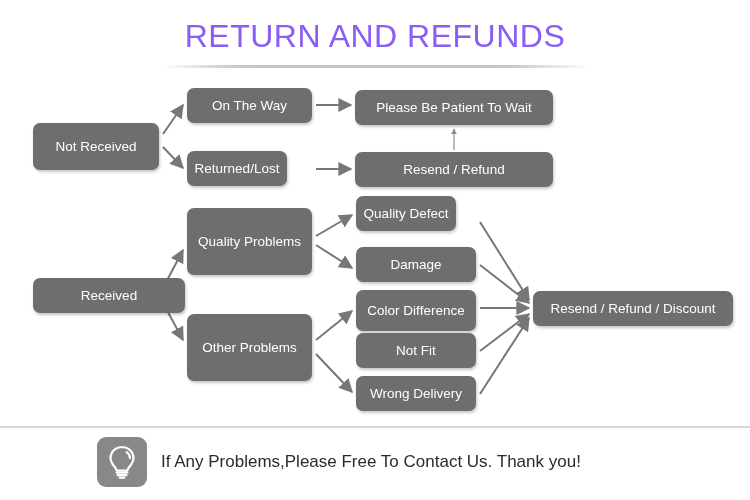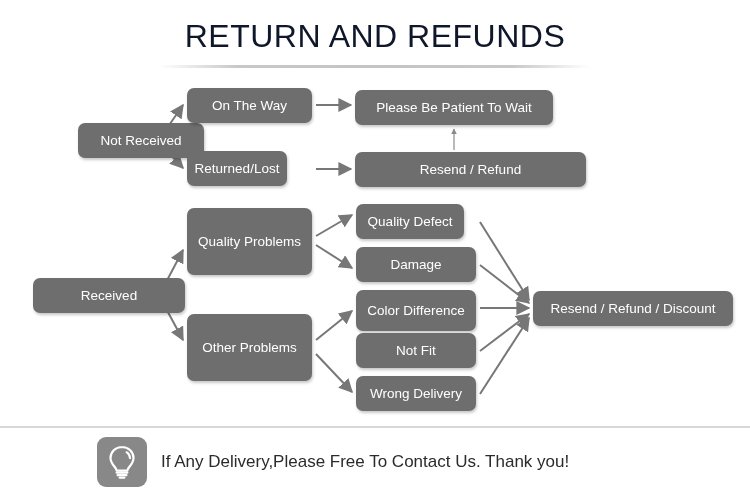--- a/index.html
+++ b/index.html
@@ -23,21 +23,21 @@
   
   .title {
     position: absolute;
     left: 0;
     top: 16px;
     width: 750px;
     text-align: center;
     font-size: 32px;
     font-weight: 400;
     letter-spacing: 0.5px;
-    color: #0f172a;
+    color: #8b5cf6;
     line-height: 40px;
     white-space: nowrap;
   }
   .title-rule {
     position: absolute;
     left: 160px;
     top: 65px;
     width: 430px;
     height: 3px;
     background: linear-gradient(to right,
@@ -146,42 +146,42 @@
       <line x1="480" y1="222" x2="529" y2="300"></line>
       <line x1="480" y1="265" x2="529" y2="303"></line>
       <line x1="480" y1="308" x2="529" y2="308"></line>
       <line x1="480" y1="351" x2="529" y2="314"></line>
       <line x1="480" y1="394" x2="529" y2="318"></line>
     </g>
 
     <line x1="454" y1="150" x2="454" y2="129" stroke="#8a8a8a" stroke-width="1.2" fill="none" marker-end="url(#ah-thin)"></line>
   </svg>
 
-  <div class="node" style="left:33px;  top:123px; width:126px; height:35px;margin-left:45px;">Not Received</div>
+  <div class="node" style="left:33px;  top:123px; width:126px; height:47px;">Not Received</div>
   <div class="node" style="left:187px; top:88px;  width:125px; height:35px;">On The Way</div>
   <div class="node" style="left:187px; top:151px; width:100px; height:35px;">Returned/Lost</div>
   <div class="node" style="left:355px; top:90px;  width:198px; height:35px;">Please Be Patient To Wait</div>
-  <div class="node" style="left:355px; top:152px; width:231px; height:35px;">Resend / Refund</div>
+  <div class="node" style="left:355px; top:152px; width:198px; height:35px;">Resend / Refund</div>
   <div class="node" style="left:33px;  top:278px; width:152px; height:35px;">Received</div>
   <div class="node" style="left:187px; top:208px; width:125px; height:67px;">Quality Problems</div>
   <div class="node" style="left:187px; top:314px; width:125px; height:67px;">Other Problems</div>
-  <div class="node" style="left:356px; top:204px; width:108px; height:35px;">Quality Defect</div>
+  <div class="node" style="left:356px; top:196px; width:100px; height:35px;">Quality Defect</div>
   <div class="node" style="left:356px; top:247px; width:120px; height:35px;">Damage</div>
   <div class="node" style="left:356px; top:290px; width:120px; height:41px;">Color Difference</div>
   <div class="node" style="left:356px; top:333px; width:120px; height:35px;">Not Fit</div>
   <div class="node" style="left:356px; top:376px; width:120px; height:35px;">Wrong Delivery</div>
   <div class="node" style="left:533px; top:291px; width:200px; height:35px;">Resend / Refund / Discount</div>
 
   <div class="footer-rule"></div>
   <div class="footer">
     <div class="bulb-tile">
       <svg width="34" height="36" viewBox="0 0 34 36" xmlns="http://www.w3.org/2000/svg">
         <path d="M17 3 C10.4 3 5.5 8 5.5 14 C5.5 18 7.8 20.6 9.6 22.8 C10.8 24.3 11.5 25.2 11.7 26.6 L22.3 26.6 C22.5 25.2 23.2 24.3 24.4 22.8 C26.2 20.6 28.5 18 28.5 14 C28.5 8 23.6 3 17 3 Z" fill="none" stroke="#ffffff" stroke-width="2.2" stroke-linejoin="round"></path>
         <line x1="11.6" y1="28.6" x2="22.4" y2="28.6" stroke="#ffffff" stroke-width="2.2" stroke-linecap="round"></line>
         <line x1="12.6" y1="31.2" x2="21.4" y2="31.2" stroke="#ffffff" stroke-width="2.2" stroke-linecap="round"></line>
         <line x1="14.6" y1="33.6" x2="19.4" y2="33.6" stroke="#ffffff" stroke-width="2.2" stroke-linecap="round"></line>
         <path d="M21.5 8.2 C23.7 9.6 25 11.7 25 14.2" fill="none" stroke="#ffffff" stroke-width="2" stroke-linecap="round"></path>
       </svg>
     </div>
-    <div class="footer-text">If Any Delivery,Please Free To Contact Us. Thank you!</div>
+    <div class="footer-text">If Any Problems,Please Free To Contact Us. Thank you!</div>
   </div>
 
 </div>
 
 </body></html>

